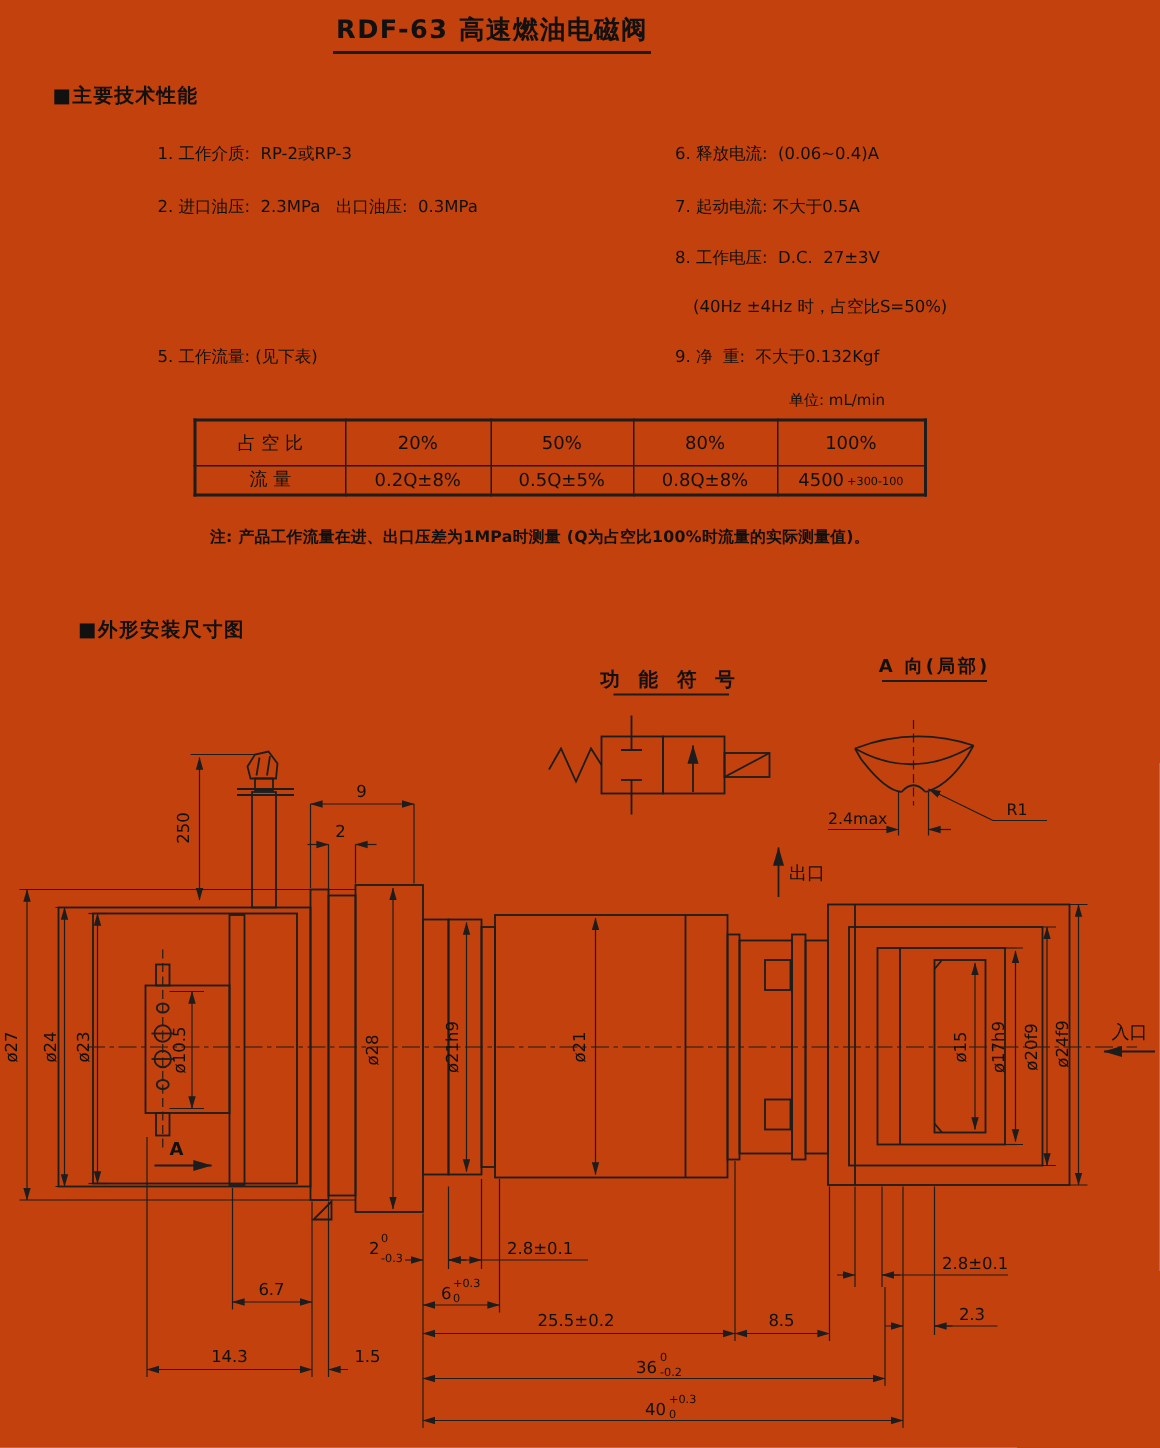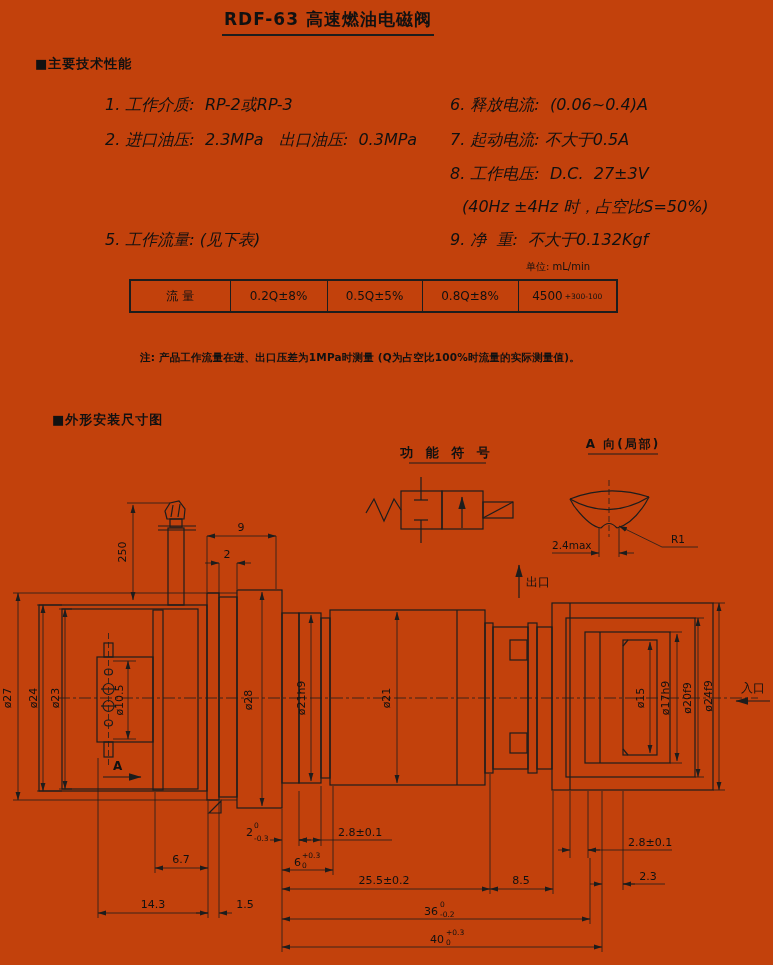--- a/index.html
+++ b/index.html
@@ -1,26 +1,26 @@
 <!DOCTYPE html>
 <html><head>
 <meta charset="utf-8">
 <style>
   html,body{margin:0;padding:0;background:#9a9a9a;}
   .page{position:relative;width:773px;height:965px;background:#c2410c;color:#111;
         font-family:"DejaVu Sans",sans-serif;overflow:hidden;margin:0 auto;}
   .title{position:absolute;left:222px;top:8px;font-size:17px;font-weight:bold;letter-spacing:1px;
          border-bottom:2px solid #1d1d1d;padding:0 2px 3px 2px;}
   .sech{position:absolute;font-size:13px;font-weight:bold;letter-spacing:1px;}
-  .spec{position:absolute;font-size:16px;white-space:pre;font-style:italic;}
+  .spec{position:absolute;font-size:11px;white-space:pre;}
   .unit{position:absolute;left:526px;top:260px;font-size:10px;}
   table.flow{position:absolute;left:129px;top:279px;border-collapse:collapse;border:2px solid #1d1d1d;table-layout:fixed;}
   .flow th,.flow td{border:1px solid #1d1d1d;text-align:center;vertical-align:middle;
                     font-weight:normal;font-size:12px;padding:0;}
-  .flow .r1{height:30px}.flow .r2{height:32px}
+  .flow .r1{height:30px}.flow .r2{height:20px}
   .tolv{display:inline-flex;flex-direction:row;font-size:7.5px;line-height:7.5px;
         vertical-align:1px;margin-left:2px;text-align:left;}
   .note{position:absolute;left:140px;top:351px;font-size:10.5px;letter-spacing:.2px;font-weight:bold;}
   svg.drawing{position:absolute;left:0;top:430px;}
   svg .s line,svg .s path,svg .s rect,svg .s circle,svg .s ellipse,svg .s polyline{
       stroke:#1d1d1d;fill:none;stroke-width:1.2;}
   svg .thin line,svg .thin path{stroke-width:0.8;}
   svg line.cl{stroke-dasharray:12 3 3 3;stroke-width:0.8;}
   svg line.cld{stroke-dasharray:6 3;stroke-width:0.8;}
   svg text{fill:#111;stroke:none;font-size:11px;font-family:"DejaVu Sans",sans-serif;}
@@ -51,20 +51,27 @@
 
   <table class="flow">
     <colgroup>
         <col style="width:100px">
         <col style="width:97px">
         <col style="width:95px">
         <col style="width:96px">
         <col style="width:99px">
       </colgroup>
     <tbody>
+        <tr class="r1">
+      <th>占 空 比</th>
+      <th>20%</th>
+      <th>50%</th>
+      <th>80%</th>
+      <th>100%</th>
+    </tr>
     <tr class="r2">
       <th>流   量</th>
       <td>0.2Q±8%</td>
       <td>0.5Q±5%</td>
       <td>0.8Q±8%</td>
       <td>
         <span>4500</span><span class="tolv">
               <span>+300</span>
               <span>-100</span>
             </span>

